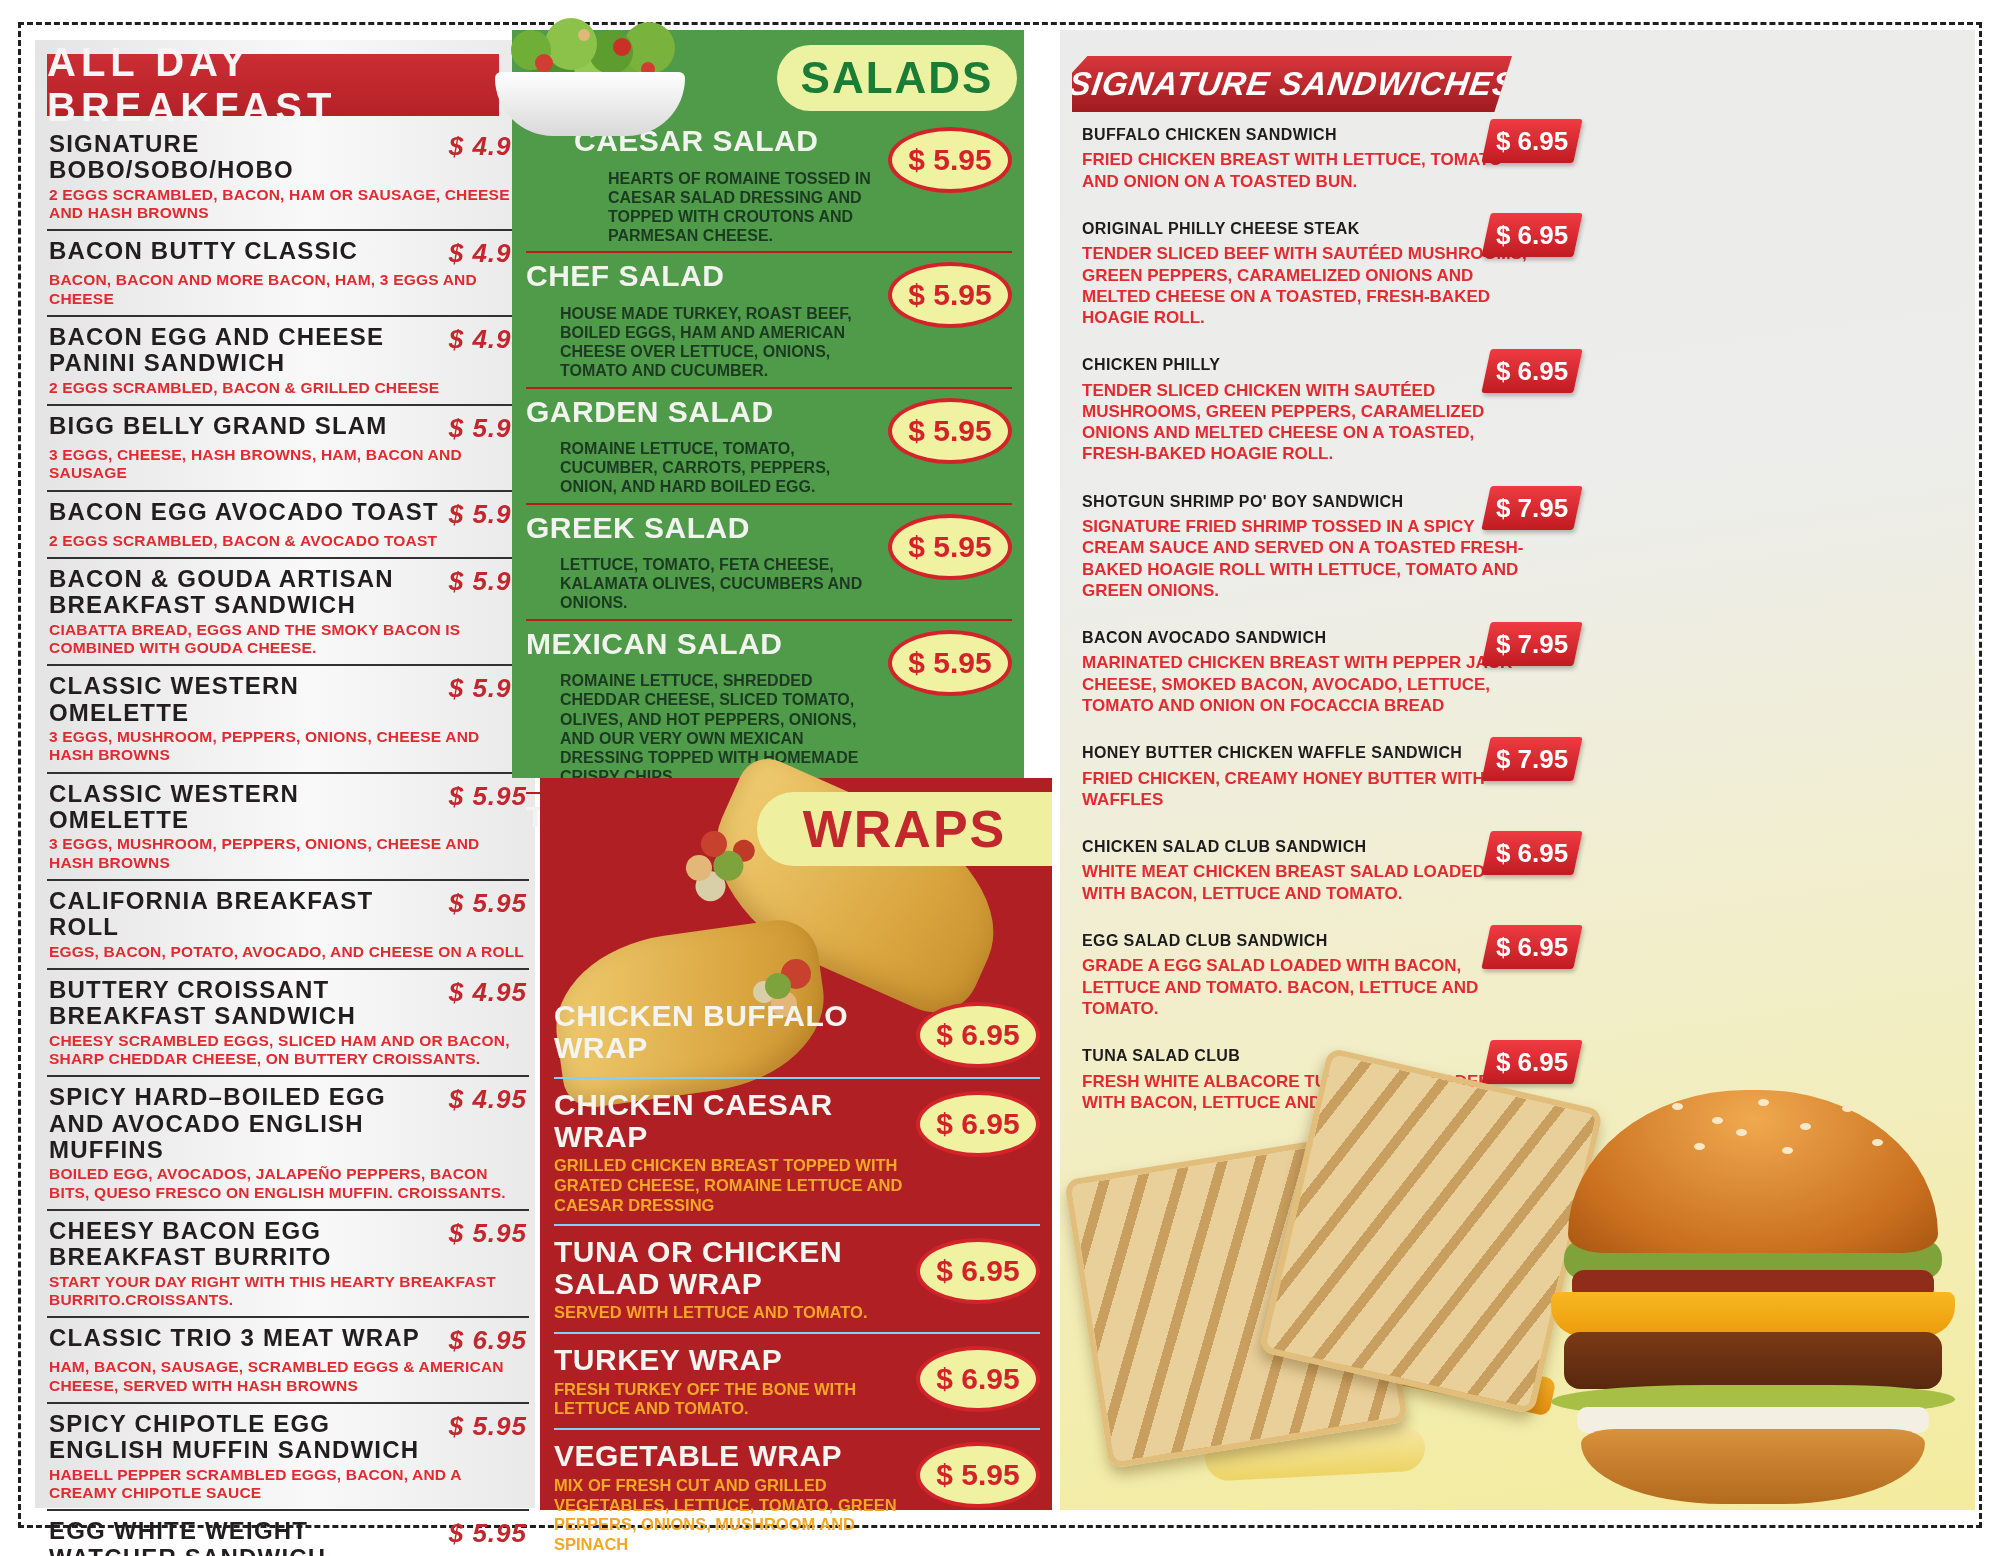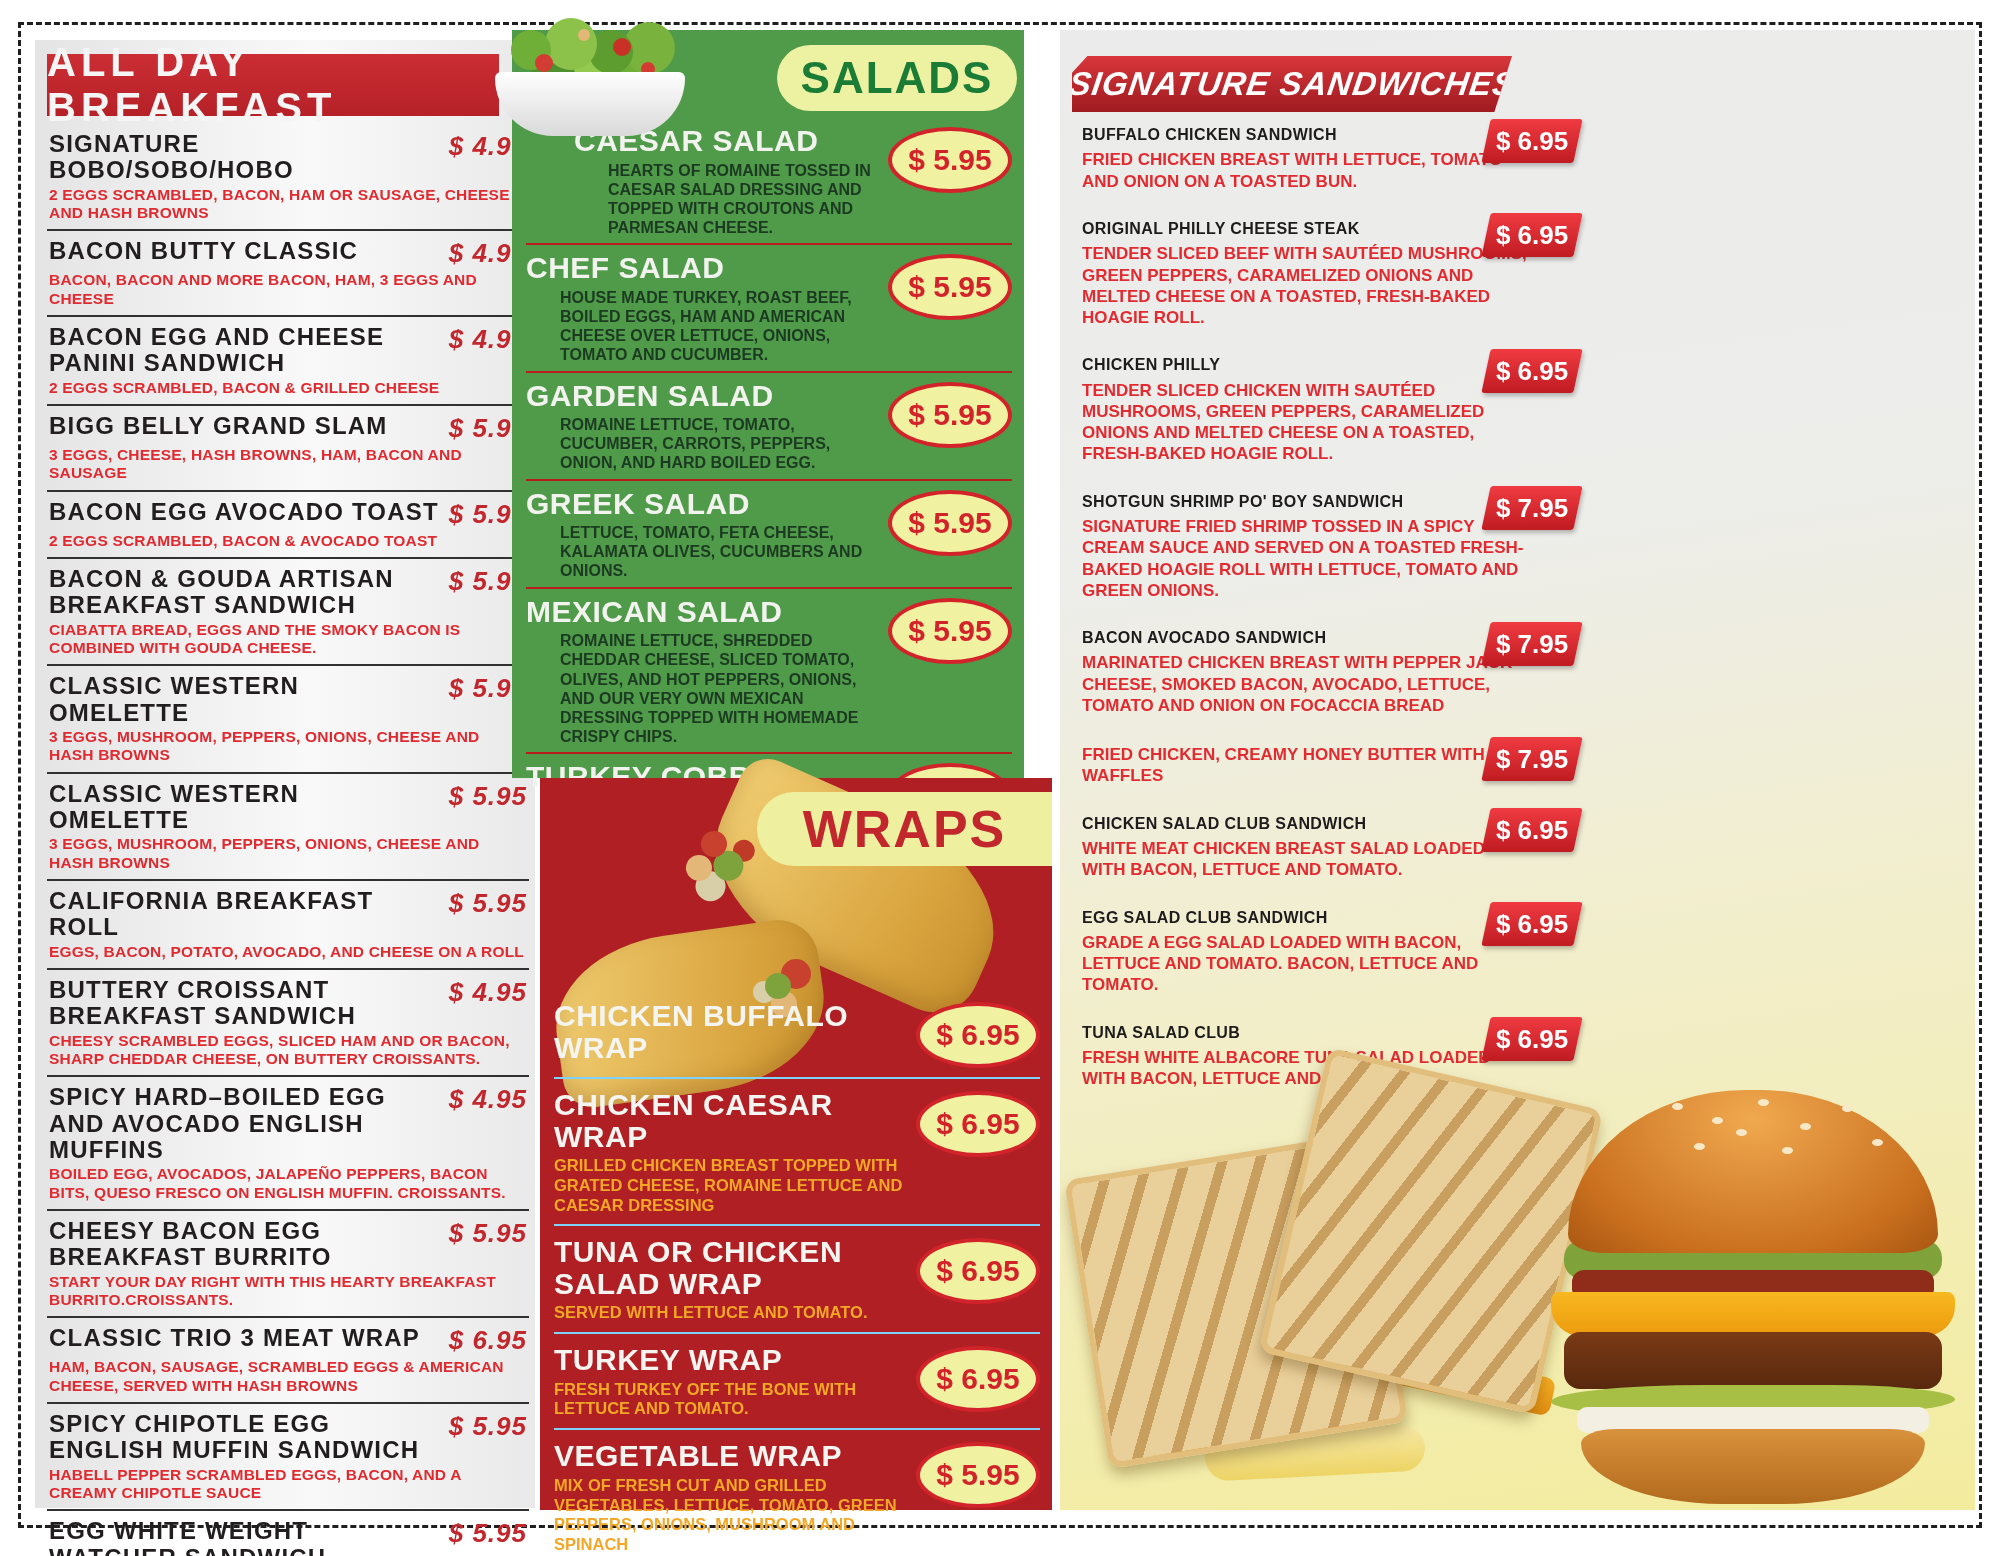--- a/index.html
+++ b/index.html
@@ -27,21 +27,21 @@
   .panel-green{position:absolute;left:512px;top:30px;width:512px;height:748px;background:#4f9b49;}
   .salads-pill{position:absolute;left:265px;top:15px;width:240px;height:66px;border-radius:34px;
                background:#edf1a2;color:#1a7c35;font-size:44px;font-weight:bold;letter-spacing:2px;
                display:flex;align-items:center;justify-content:center;}
   .s-items{position:absolute;left:14px;top:88px;width:486px;}
   .s-item{display:flex;align-items:flex-start;padding:7px 0 6px 0;border-bottom:2px solid #b91c1c;}
   .s-item:last-child{border-bottom:none;}
   .s-text{flex:1;}
   .s-text.indent{padding-left:48px;}
   .s-name{color:#f2f3ee;font-size:30px;font-weight:bold;letter-spacing:0.5px;line-height:1.05;}
-  .s-desc{color:#1c3a22;font-size:16px;font-weight:bold;line-height:1.2;margin-top:4px;padding-left:34px;}
+  .s-desc{color:#1c3a22;font-size:16px;font-weight:bold;line-height:1.2;margin-top:12px;padding-left:34px;}
   .s-text.indent .s-desc{padding-left:34px;}
   .price-oval{flex:0 0 auto;width:116px;height:58px;border:4px solid #d2232a;border-radius:50%;
               background:#f1f2a1;color:#d2232a;font-size:30px;font-weight:bold;
               display:flex;align-items:center;justify-content:center;margin-left:6px;margin-top:2px;}
 
   .panel-red{position:absolute;left:540px;top:778px;width:512px;height:732px;background:#b01f24;}
   .wraps-pill{position:absolute;right:0;top:14px;width:295px;height:74px;border-radius:37px 0 0 37px;
               background:#eef0a0;color:#c1272d;font-size:52px;font-weight:bold;letter-spacing:2px;
               display:flex;align-items:center;justify-content:center;}
   .w-items{position:absolute;left:14px;top:212px;width:486px;}
@@ -396,20 +396,21 @@
           </div>
       </div>
       <div class="sw-item">
         <div class="sw-name">BACON AVOCADO SANDWICH</div>
         <div class="sw-desc">MARINATED CHICKEN BREAST WITH PEPPER JACK CHEESE, SMOKED BACON, AVOCADO, LETTUCE, TOMATO AND ONION ON FOCACCIA BREAD</div>
         <div class="price-tag">
             <span>$ 7.95</span>
           </div>
       </div>
       <div class="sw-item">
+        <div class="sw-name">HONEY BUTTER CHICKEN WAFFLE SANDWICH</div>
         <div class="sw-desc">FRIED CHICKEN, CREAMY HONEY BUTTER WITH WAFFLES</div>
         <div class="price-tag">
             <span>$ 7.95</span>
           </div>
       </div>
       <div class="sw-item">
         <div class="sw-name">CHICKEN SALAD CLUB SANDWICH</div>
         <div class="sw-desc">WHITE MEAT CHICKEN BREAST SALAD LOADED WITH BACON, LETTUCE AND TOMATO.</div>
         <div class="price-tag">
             <span>$ 6.95</span>

